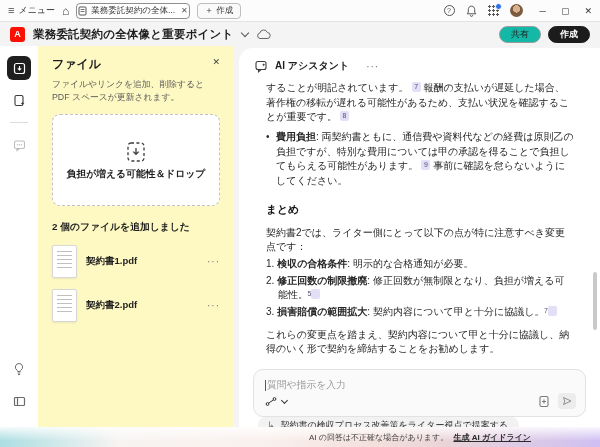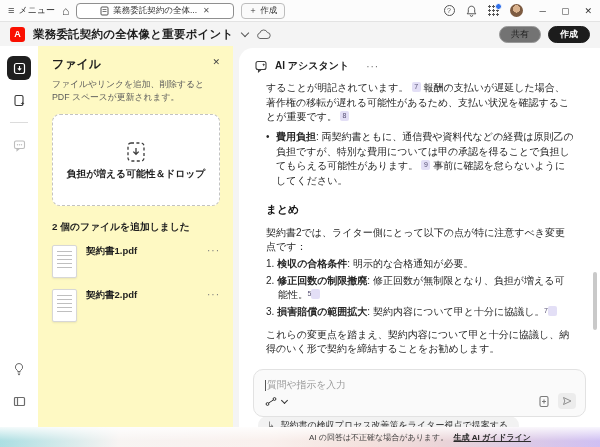--- a/index.html
+++ b/index.html
@@ -12,21 +12,21 @@
 
   
   .browser-bar{
     position:absolute; top:0; left:0; right:0; height:22px;
     background:#fcfcfc; border-bottom:1px solid #e3e3e3;
     display:flex; align-items:center; padding:0 8px; gap:7px; font-size:9px; color:#333;
   }
   .glyph{ font-size:11px; color:#444; line-height:1; }
   .menu-btn{ display:flex; align-items:center; gap:4px; cursor:default; }
   .doc-tab{
-    display:flex; align-items:center; gap:4px; height:16px; padding:0 23px;
+    display:flex; align-items:center; gap:4px; height:16px; padding:0 1px;
     border:1px solid #8f8f8f; border-radius:4px; background:#fff; font-size:8.5px;
   }
   .doc-tab .tab-close{ font-size:8px; color:#555; margin-left:2px; }
   .new-tab-btn{
     display:flex; align-items:center; gap:3px; height:16px; padding:0 7px;
     border:1px solid #bdbdbd; border-radius:4px; background:#fafafa; font-size:8.5px; color:#333;
   }
   .bar-right{ margin-left:auto; display:flex; align-items:center; gap:11px; }
   .help-icon{
     width:11px; height:11px; border:1px solid #555; border-radius:50%;
@@ -62,21 +62,21 @@
     color:#fff; font-size:9px; font-weight:bold; line-height:1;
   }
   .doc-title{ font-size:11.5px; font-weight:bold; color:#1f1f1f; letter-spacing:.2px; }
   .chev{ width:6px; height:6px; border-right:1.4px solid #555; border-bottom:1.4px solid #555;
     transform:rotate(45deg); margin-top:-3px; }
   .title-right{ margin-left:auto; display:flex; align-items:center; gap:7px; }
   .pill-btn{
     height:17px; padding:0 11px; border-radius:9px; font-size:9px;
     display:flex; align-items:center; justify-content:center;
   }
-  .share-btn{ background:#737373; border:1px solid #9a9a9a; color:#222; }
+  .share-btn{ background:#14b8a6; border:1px solid #9a9a9a; color:#222; }
   .create-btn{ background:#1c1c1c; border:1px solid #1c1c1c; color:#fff; font-weight:bold; }
 
   
   .workspace{ position:absolute; top:46px; left:0; right:0; bottom:0; background:#f4f4f4; }
 
   
   .rail{
     position:absolute; left:0; top:0; width:38px; bottom:20px; background:#fff;
     display:flex; flex-direction:column; align-items:center; padding:10px 0 6px;
   }
@@ -98,21 +98,21 @@
   .files-desc{ font-size:8.8px; color:#5c5c5c; line-height:1.5; margin-top:5px; }
   .dropzone{
     margin-top:10px; border:1px dashed #c3c3c3; border-radius:8px; height:92px;
     display:flex; flex-direction:column; align-items:center; justify-content:center; gap:4px;
     text-align:center; padding:0 8px; background:#fff;
   }
   .dz-title{ font-size:9.8px; font-weight:bold; color:#1f1f1f; }
   .dz-hint{ font-size:7.8px; color:#6b6b6b; }
   .dz-hint .link{ text-decoration:underline; color:#4a4a4a; }
   .added-label{ font-size:9.8px; font-weight:bold; color:#1f1f1f; margin-top:15px; }
-  .file-row{ display:flex; margin-top:11px; gap:9px; }
+  .file-row{ display:flex; align-items:center; margin-top:11px; gap:9px; }
   .thumb{
     width:25px; height:33px; background:#fff; border:1px solid #d7d7d7; border-radius:2px;
     box-shadow:0 1px 2px rgba(0,0,0,.08); position:relative; flex:none;
   }
   .thumb::before{ content:""; position:absolute; left:4px; right:4px; top:5px; height:18px;
     background:repeating-linear-gradient(#bfbfbf 0 1px, transparent 1px 4px); }
   .file-name{ font-size:9.5px; color:#1f1f1f; font-weight:bold; }
   .row-menu{ margin-left:auto; color:#7a7a7a; font-size:10px; letter-spacing:1px; }
 
   

